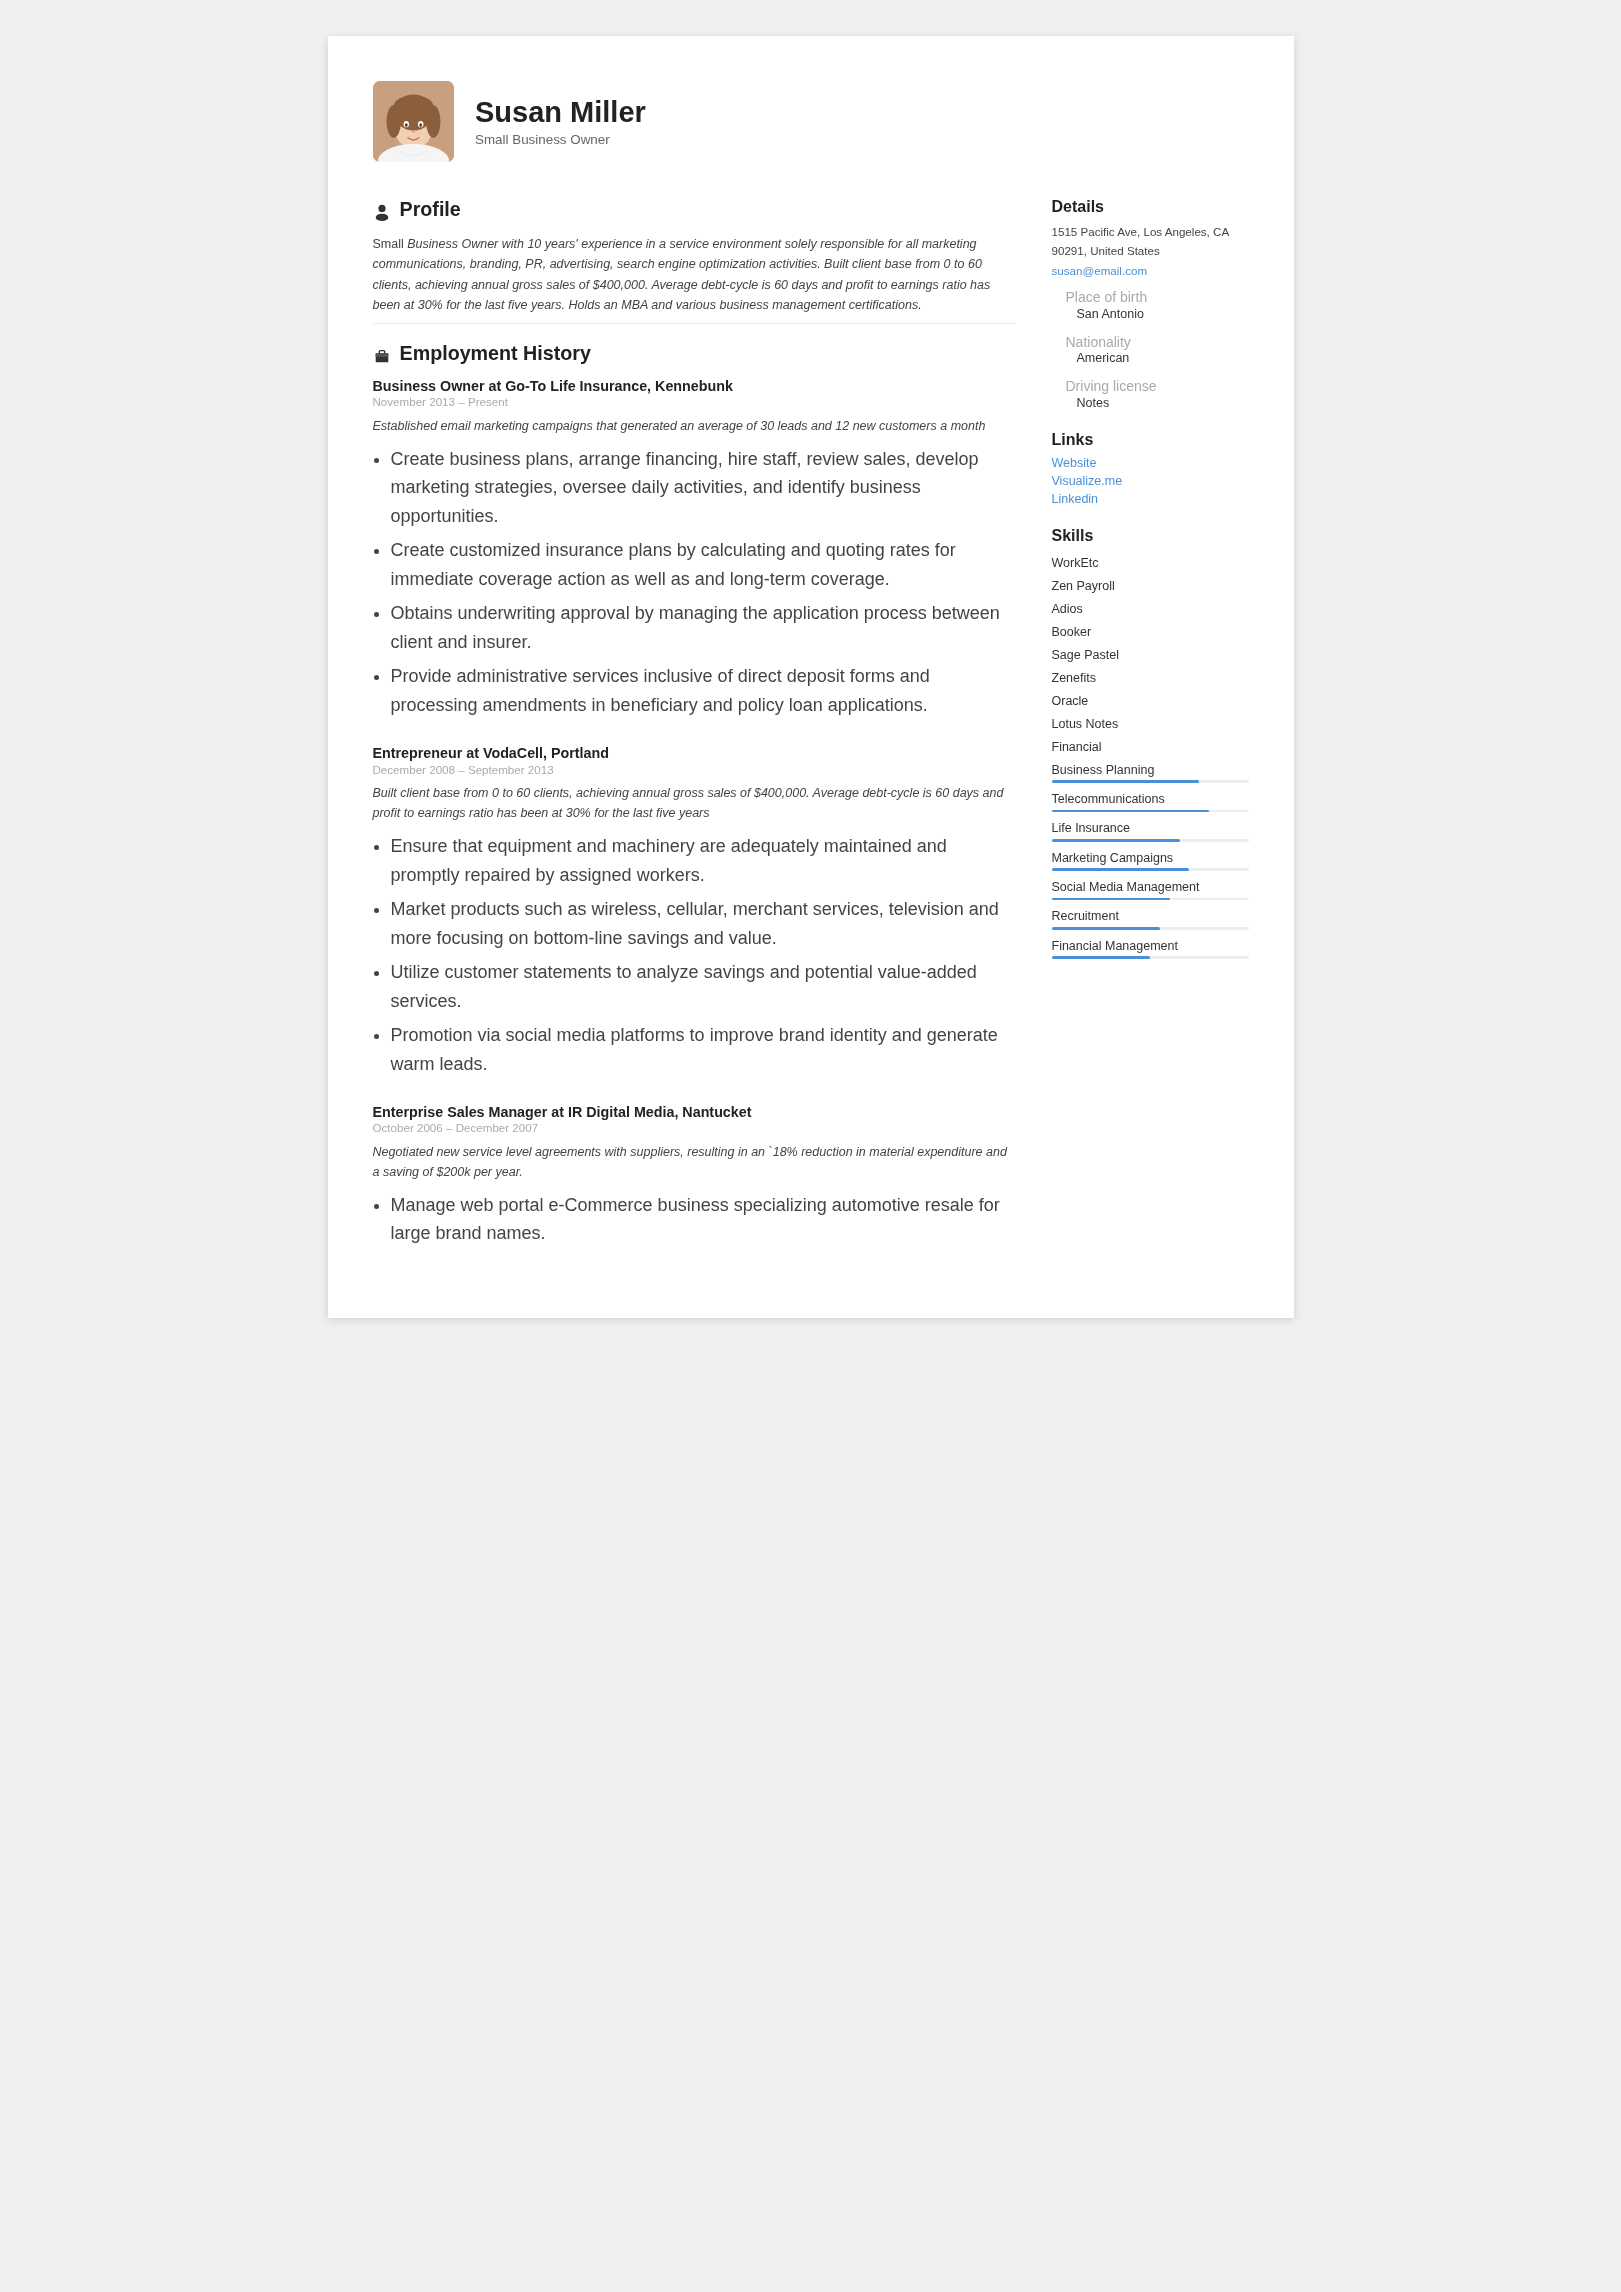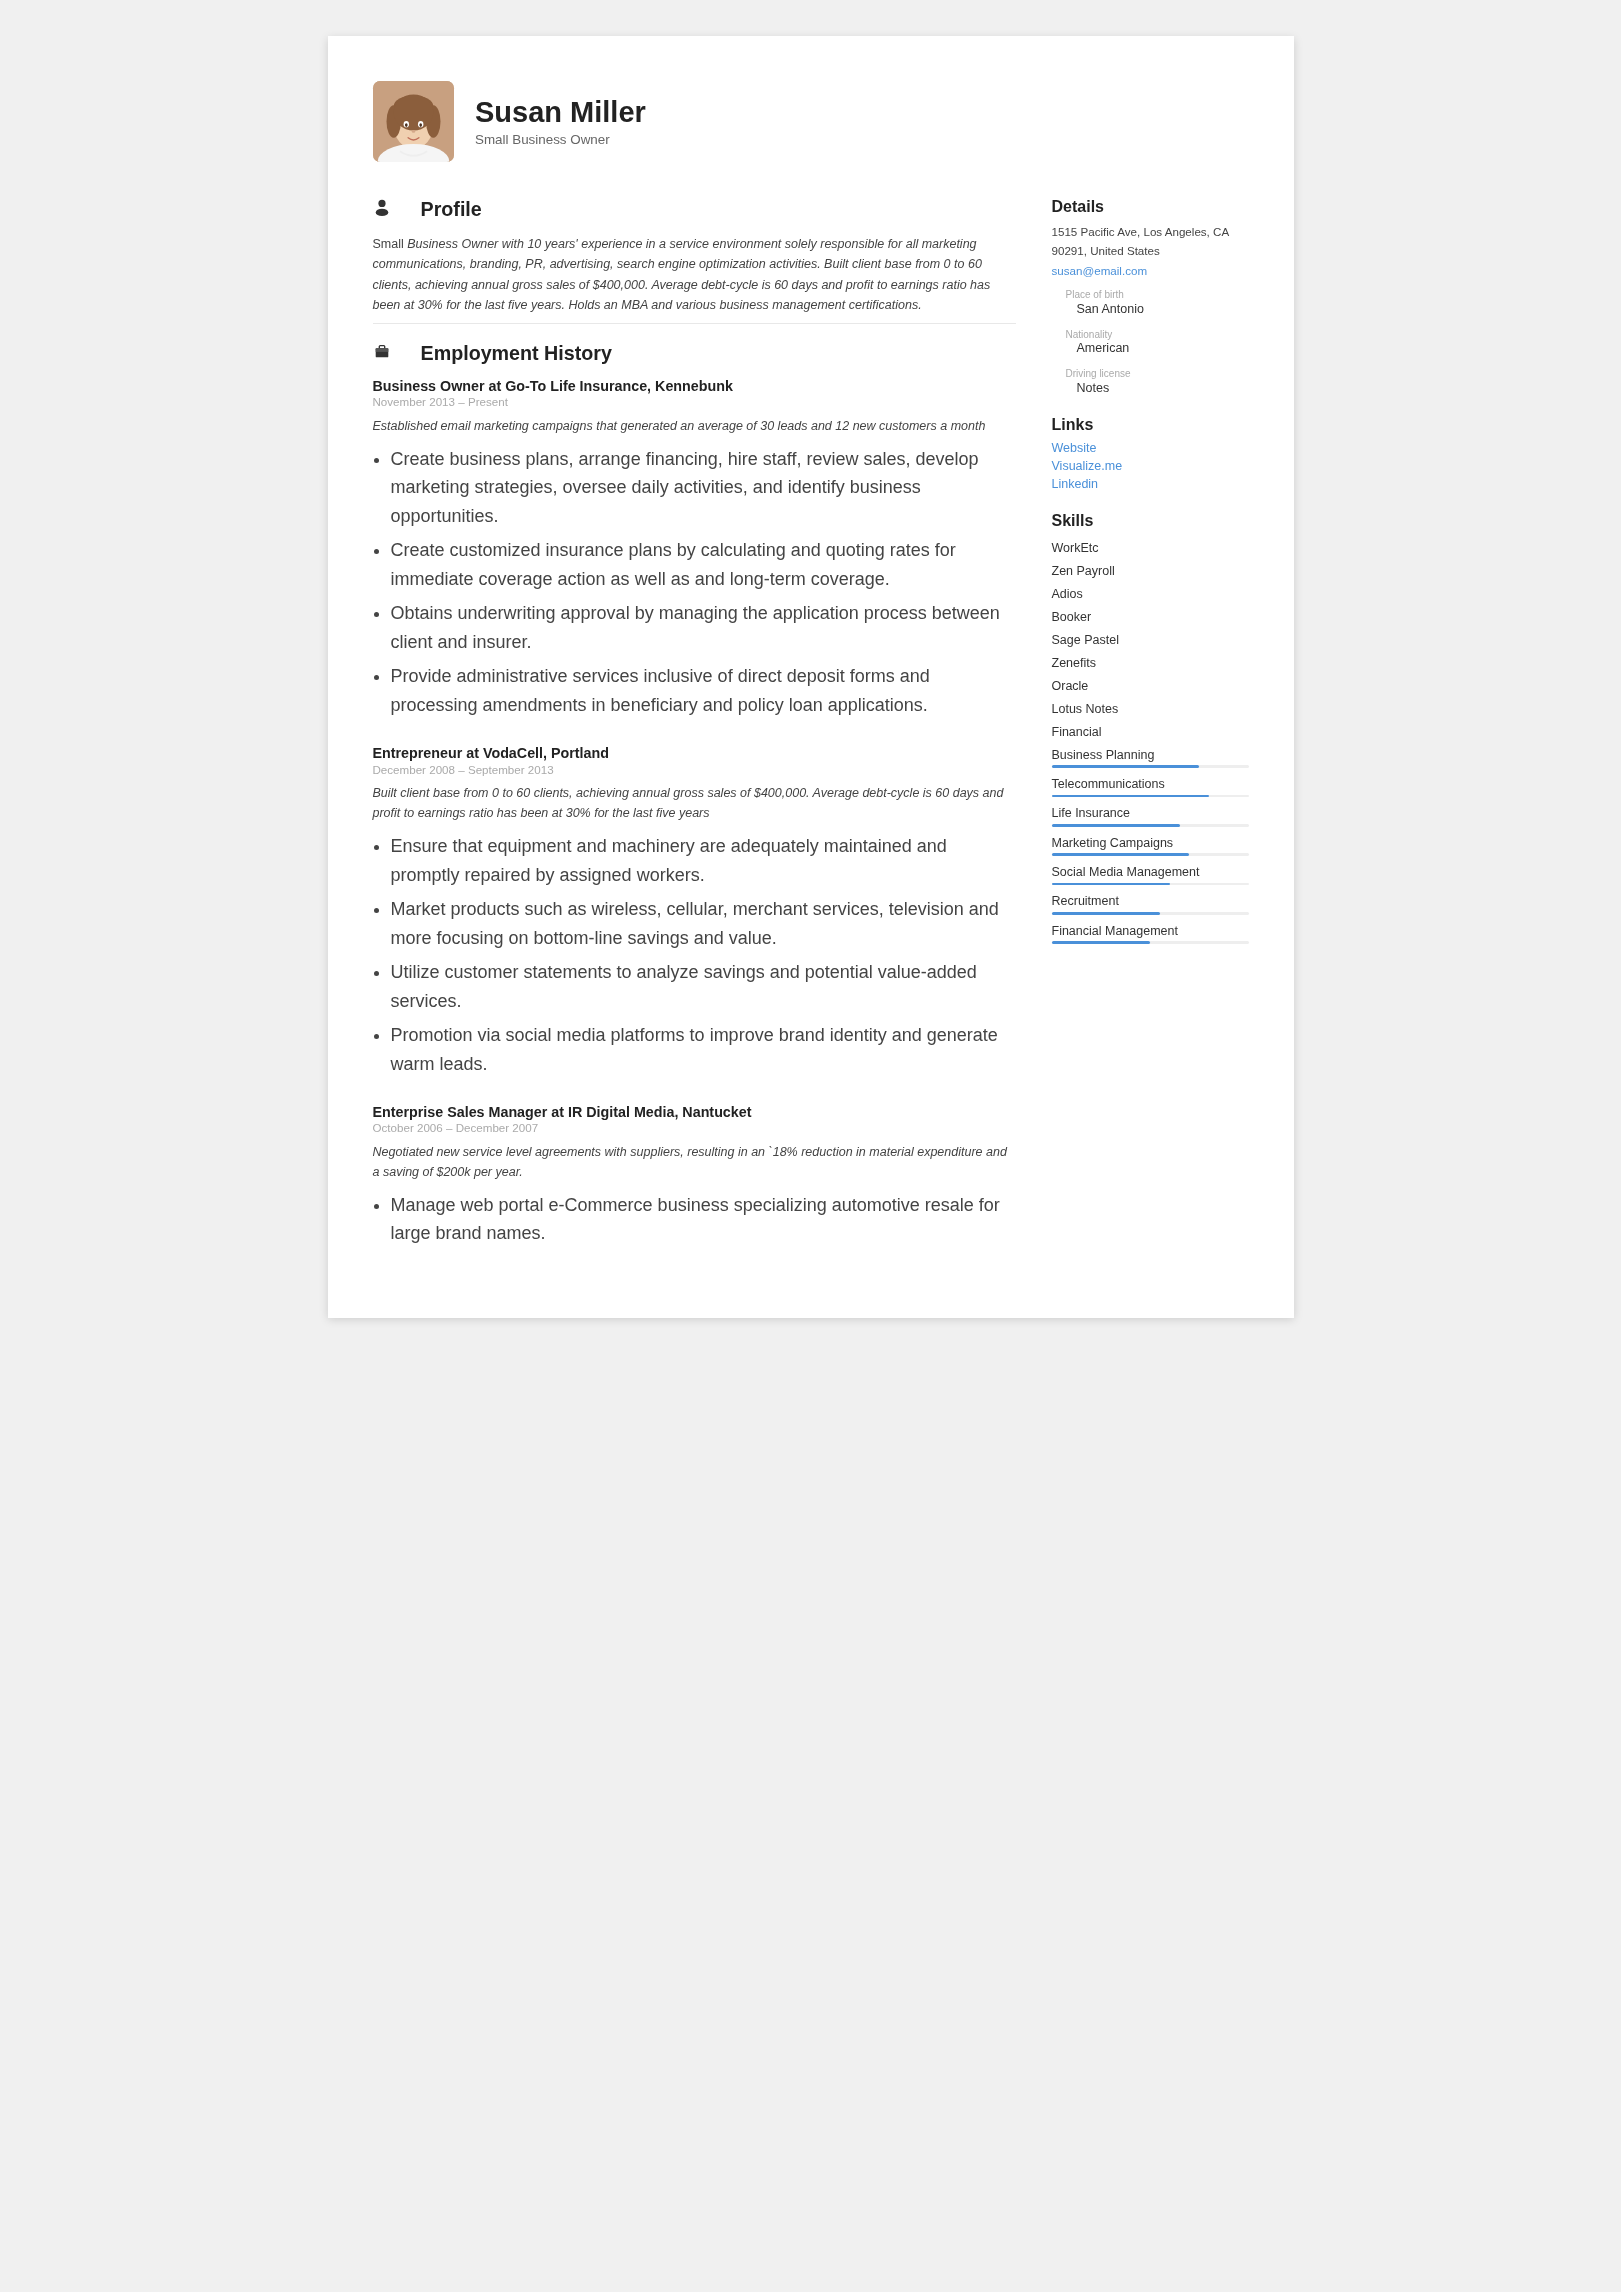--- a/index.html
+++ b/index.html
@@ -54,24 +54,23 @@
       flex: 1;
       min-width: 0;
     }
     .right-column {
       width: 197px;
       flex-shrink: 0;
     }
     
     .section-header {
       display: flex;
-      align-items: flex-start;
+      align-items: flex-end;
       margin-bottom: 12.5px;
       margin-top: 27px;
-      gap: 21px;
     }
     .section-header:first-child {
       margin-top: 0;
     }
     .section-icon {
       width: 18px;
       height: 18px;
       margin-right: 9px;
       flex-shrink: 0;
     }
@@ -139,21 +138,21 @@
       font-size: 11.6px;
       color: #444;
       line-height: 1.6;
     }
     .details-email {
       font-size: 11.6px;
       color: #4a90d9;
       margin-top: 3.6px;
     }
     .detail-label {
-      font-size: 10px;
+      font-size: 14px;
       color: #aaa;
       margin-top: 12.5px;
       margin-bottom: 1.8px;
       padding-left: 14px;
     }
     .detail-value {
       font-size: 12.5px;
       color: #333;
       margin-left: 25px;
     }

